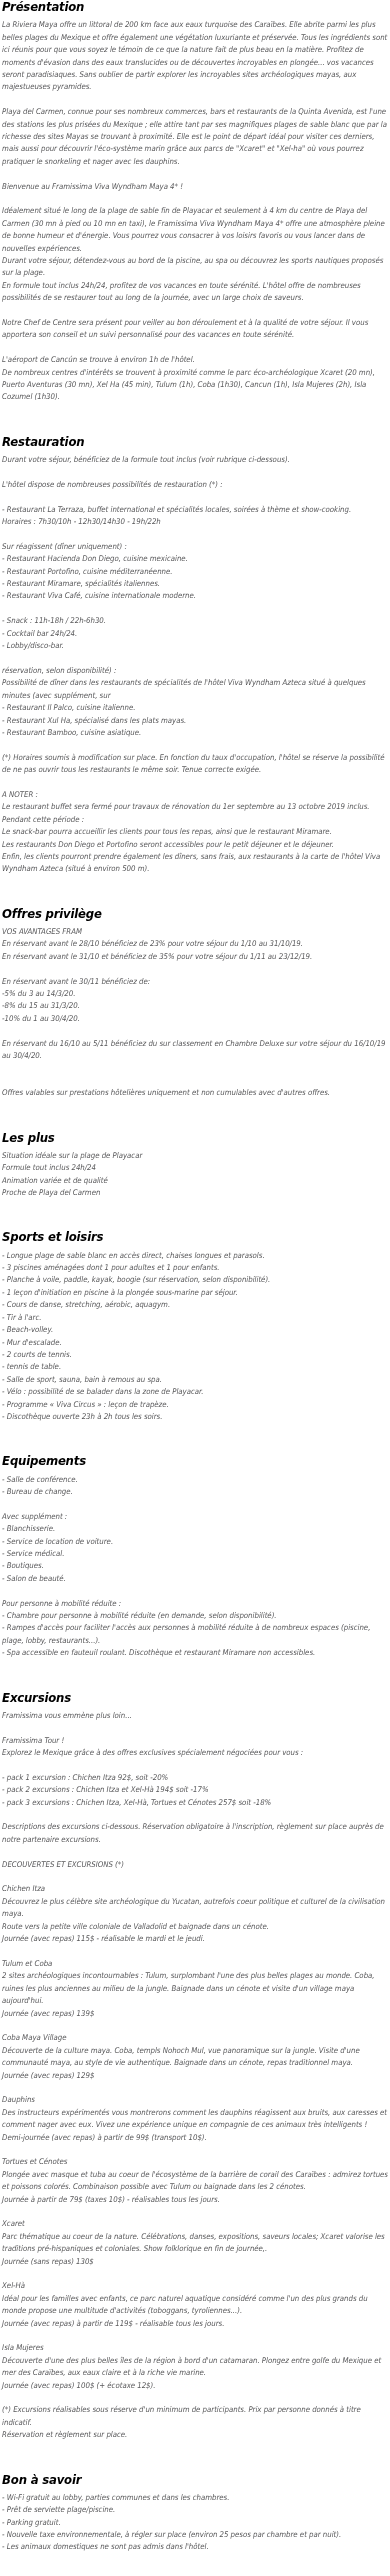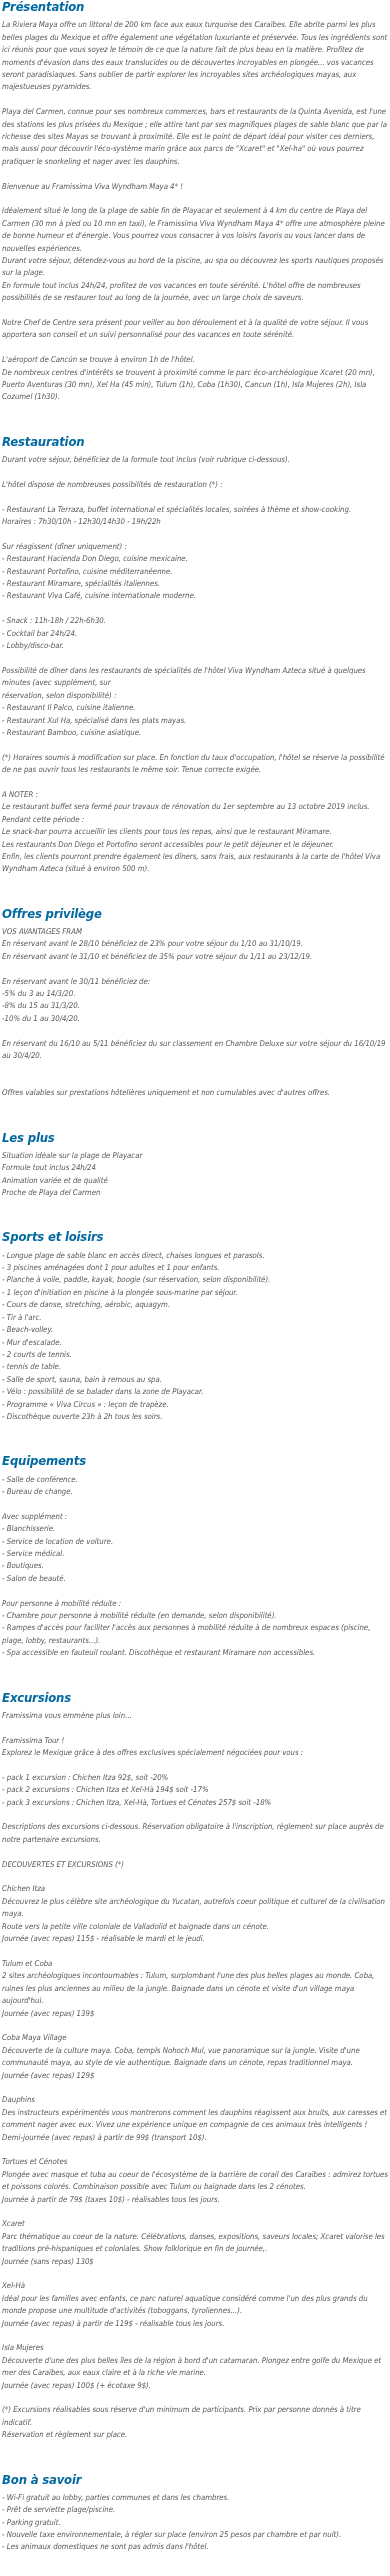--- a/index.html
+++ b/index.html
@@ -12,21 +12,21 @@
     width: 391px;
     font-family: "DejaVu Sans Condensed", "Liberation Sans Narrow", "Liberation Sans", sans-serif;
     color: #58585a;
   }
   .page {
     width: 391px;
     box-sizing: border-box;
     padding: 0 2.1px 20.6px 2.1px;
   }
   h2.section-title {
-    color: #0369a1;
+    color: #000000;
     font-size: 13px;
     font-weight: bold;
     font-style: italic;
     font-stretch: condensed;
     margin: 0 0 5.7px 0;
     padding: 0;
     line-height: 1.05;
     letter-spacing: -0.2px;
   }
   .block {
@@ -85,22 +85,22 @@
     <p class="para">Sur réagissent (dîner uniquement) :</p>
     <p class="para">- Restaurant Hacienda Don Diego, cuisine mexicaine.</p>
     <p class="para">- Restaurant Portofino, cuisine méditerranéenne.</p>
     <p class="para">- Restaurant Miramare, spécialités italiennes.</p>
     <p class="para">- Restaurant Viva Café, cuisine internationale moderne.</p>
     <div class="gap"></div>
     <p class="para">- Snack : 11h-18h / 22h-6h30.</p>
     <p class="para">- Cocktail bar 24h/24.</p>
     <p class="para">- Lobby/disco-bar.</p>
     <div class="gap"></div>
+    <p class="para">réservation, selon disponibilité) :</p>
     <p class="para">Possibilité de dîner dans les restaurants de spécialités de l'hôtel Viva Wyndham Azteca situé à quelques minutes (avec supplément, sur</p>
-    <p class="para">réservation, selon disponibilité) :</p>
     <p class="para">- Restaurant Il Palco, cuisine italienne.</p>
     <p class="para">- Restaurant Xul Ha, spécialisé dans les plats mayas.</p>
     <p class="para">- Restaurant Bamboo, cuisine asiatique.</p>
     <div class="gap"></div>
     <p class="para">(*) Horaires soumis à modification sur place. En fonction du taux d'occupation, l'hôtel se réserve la possibilité de ne pas ouvrir tous les restaurants le même soir. Tenue correcte exigée.</p>
     <div class="gap"></div>
     <p class="para">A NOTER :</p>
     <p class="para">Le restaurant buffet sera fermé pour travaux de rénovation du 1er septembre au 13 octobre 2019 inclus.</p>
     <p class="para">Pendant cette période :</p>
     <p class="para">Le snack-bar pourra accueillir les clients pour tous les repas, ainsi que le restaurant Miramare.</p>
@@ -218,21 +218,21 @@
     <p class="para">Xcaret</p>
     <p class="para">Parc thématique au coeur de la nature. Célébrations, danses, expositions, saveurs locales; Xcaret valorise les traditions pré-hispaniques et coloniales. Show folklorique en fin de journée,.</p>
     <p class="para">Journée (sans repas) 130$</p>
     <div class="gap"></div>
     <p class="para">Xel-Hà</p>
     <p class="para">Idéal pour les familles avec enfants, ce parc naturel aquatique considéré comme l'un des plus grands du monde propose une multitude d'activités (toboggans, tyroliennes...).</p>
     <p class="para">Journée (avec repas) à partir de 119$ - réalisable tous les jours.</p>
     <div class="gap"></div>
     <p class="para">Isla Mujeres</p>
     <p class="para">Découverte d'une des plus belles îles de la région à bord d'un catamaran. Plongez entre golfe du Mexique et mer des Caraïbes, aux eaux claire et à la riche vie marine.</p>
-    <p class="para">Journée (avec repas) 100$ (+ écotaxe 9$).</p>
+    <p class="para">Journée (avec repas) 100$ (+ écotaxe 12$).</p>
     <div class="gap"></div>
     <p class="para">(*) Excursions réalisables sous réserve d'un minimum de participants. Prix par personne donnés à titre indicatif.</p>
     <p class="para">Réservation et règlement sur place.</p>
   </section>
 
   <div class="spacer-lg"></div>
 
   <section class="block">
     <h2 class="section-title">Bon à savoir</h2>
     <p class="para">- Wi-Fi gratuit au lobby, parties communes et dans les chambres.</p>

